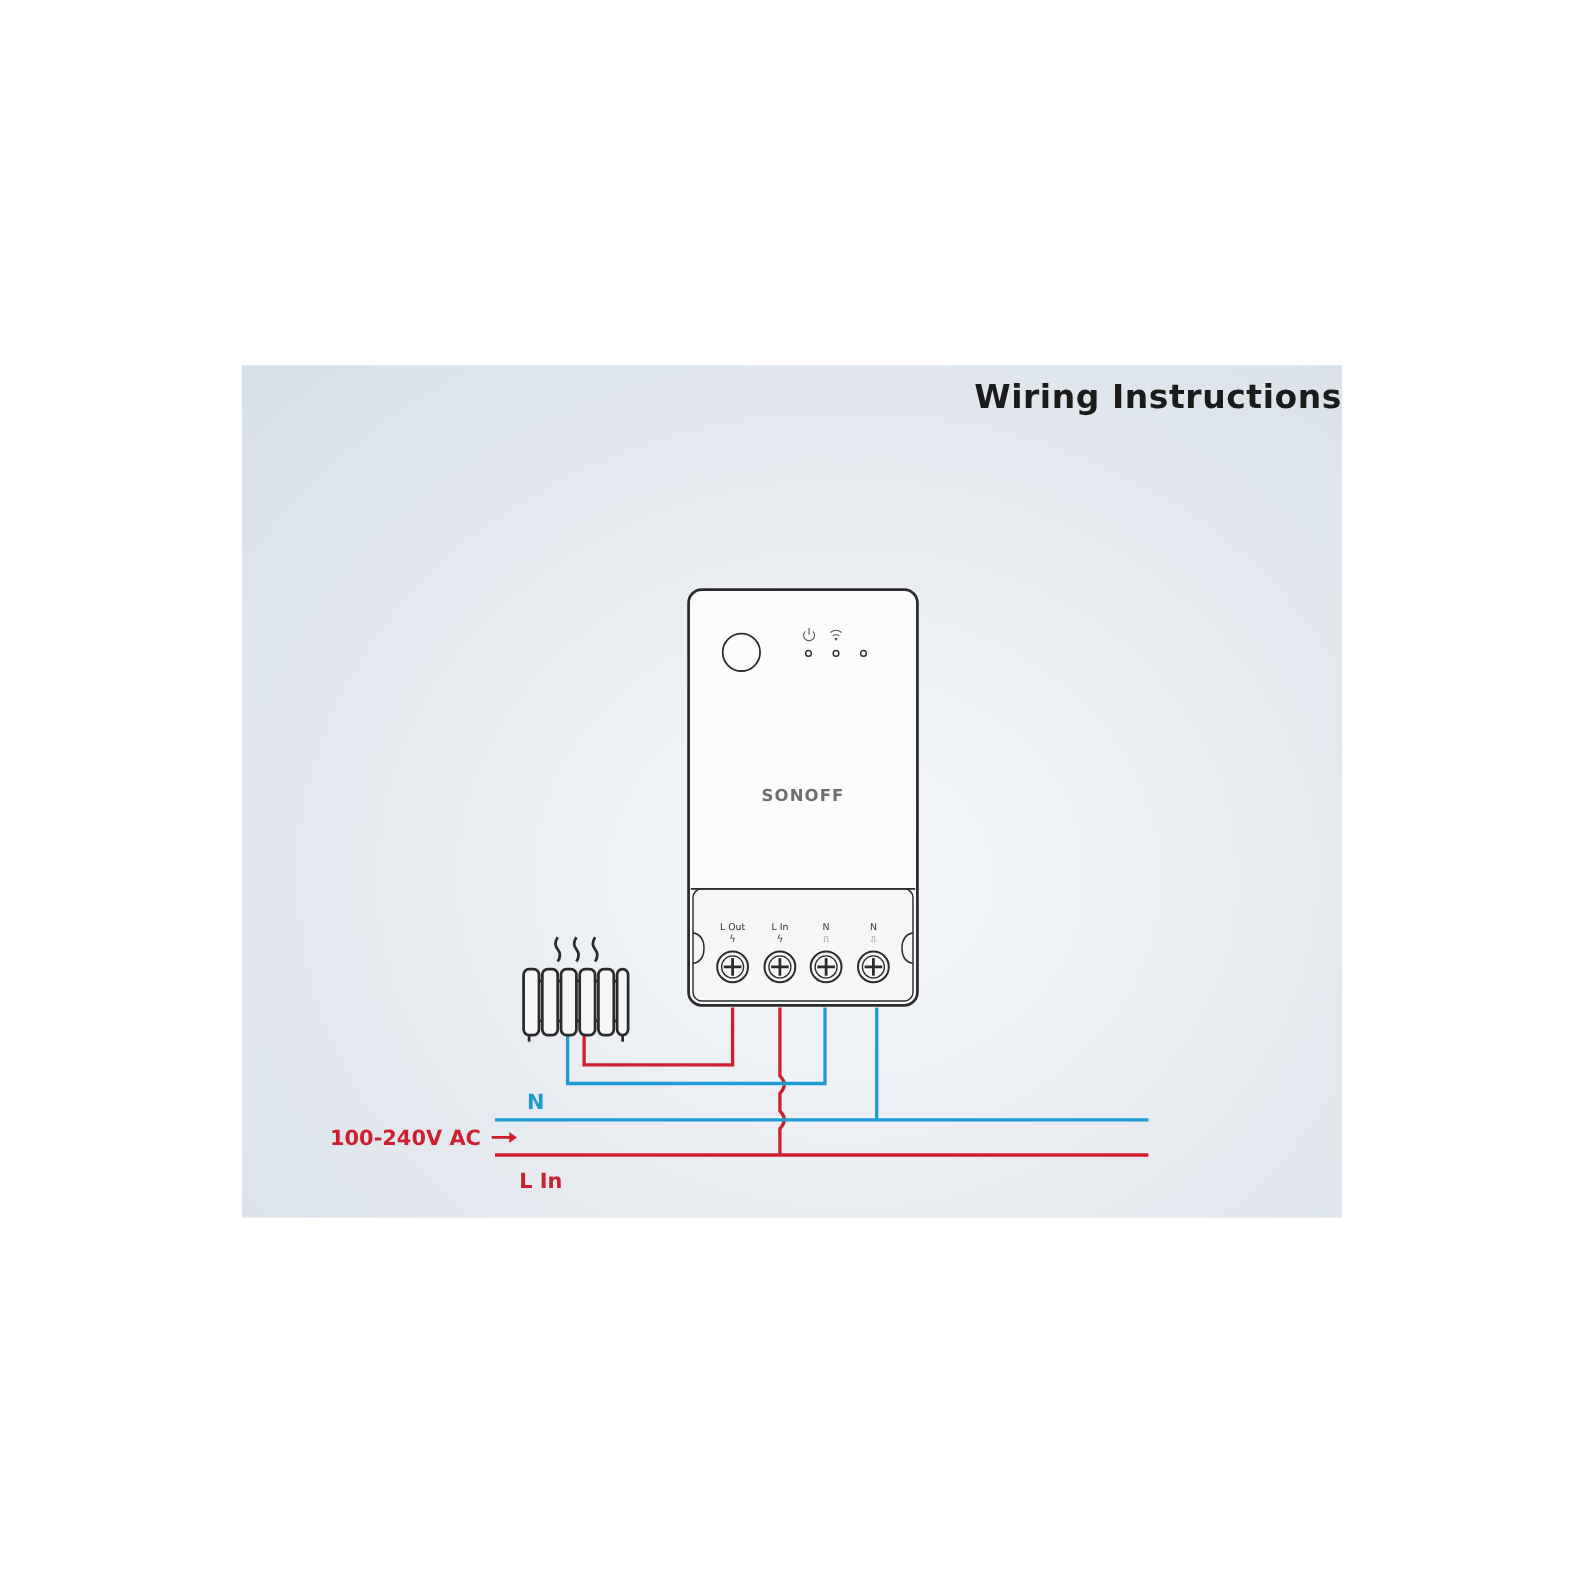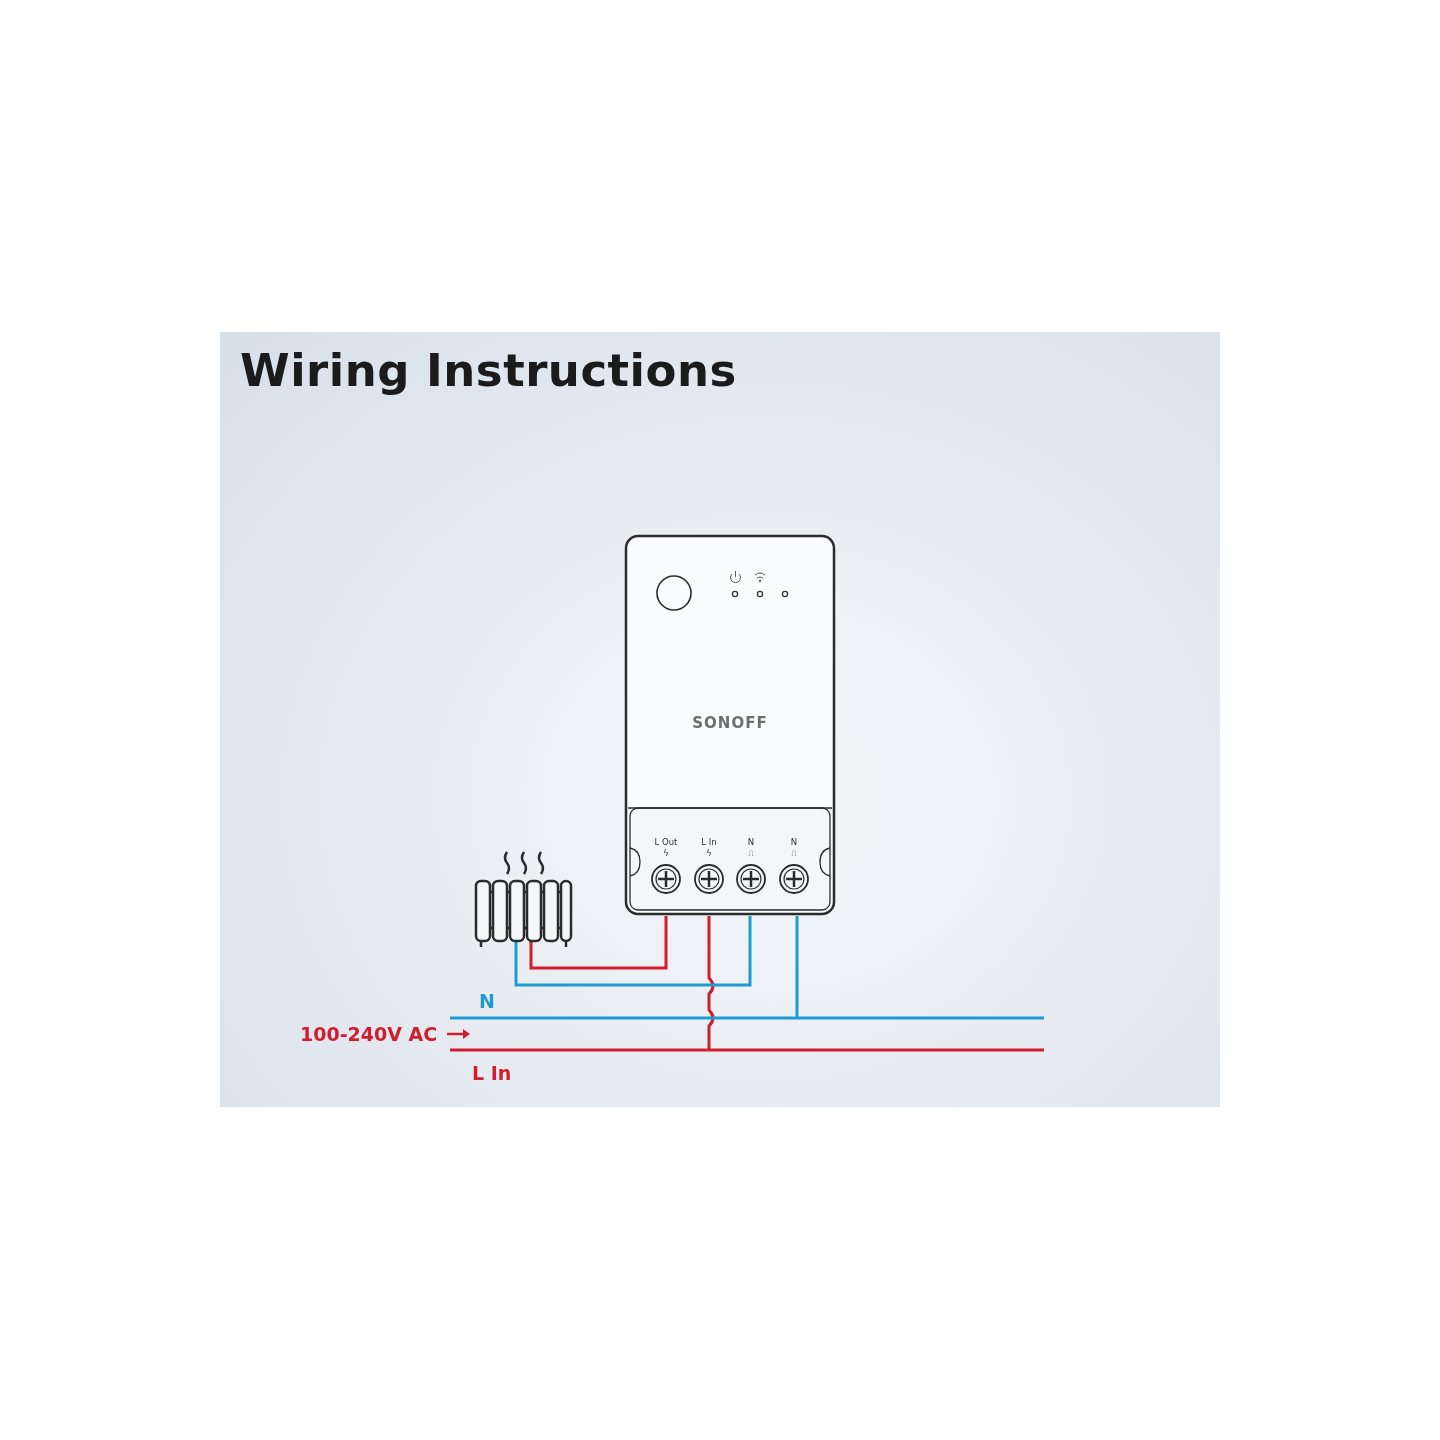--- a/index.html
+++ b/index.html
@@ -2,22 +2,22 @@
 <html><head>
 <meta charset="utf-8">
 <style>
   html, body { margin:0; padding:0; background:#ffffff; }
   body { width:1440px; height:1440px; position:relative; overflow:hidden; font-family:"DejaVu Sans", sans-serif; }
   .panel {
     position:absolute; left:220px; top:332px; width:1000px; height:775px;
     background: radial-gradient(ellipse at 55% 60%, #f5f7fa 0%, #e9edf2 45%, #d7dfe8 100%);
   }
   .title {
-    position:absolute; left:0; top:12px; width:100%; text-align:left;
-    font-family:"DejaVu Sans", sans-serif; font-weight:bold; font-size:45px; color:#1b1b1b; letter-spacing:0.5px;margin-left:20px;
+    position:absolute; left:0; top:12px; width:100%; text-align:right;
+    font-family:"DejaVu Sans", sans-serif; font-weight:bold; font-size:30px; color:#1b1b1b; letter-spacing:0.5px;
   }
   svg { position:absolute; left:0; top:0; }
   .lbl { font-family:"DejaVu Sans", sans-serif; }
 </style>
 </head>
 <body>
 
 <div class="panel">
   <div class="title">Wiring Instructions</div>
 </div>

